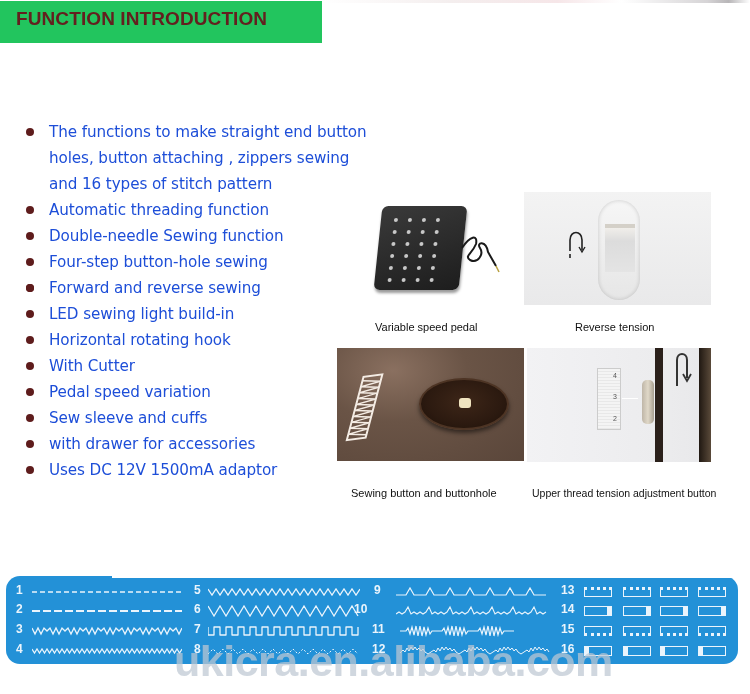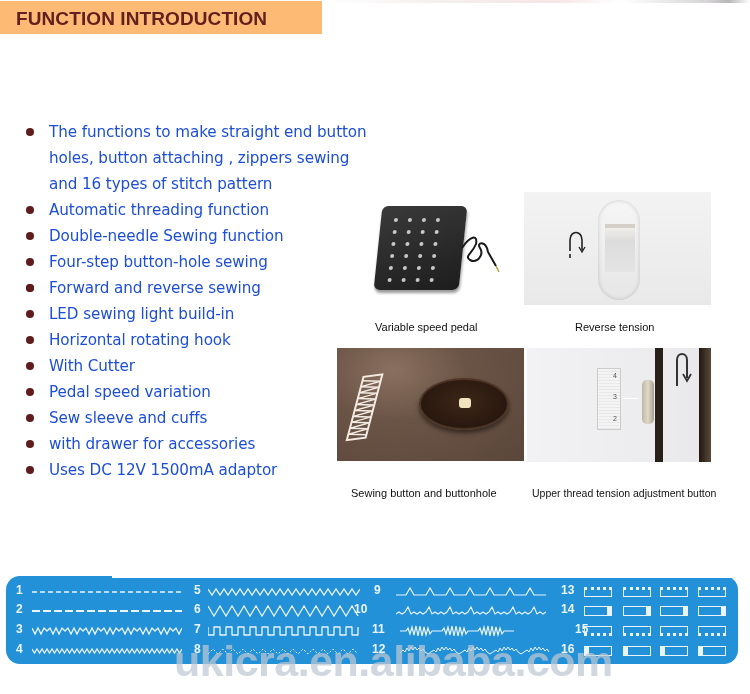--- a/index.html
+++ b/index.html
@@ -2,21 +2,21 @@
 <html><head>
 <meta charset="utf-8">
 <style>
   * { box-sizing: border-box; margin: 0; padding: 0; }
   html, body { width: 750px; height: 694px; background: #ffffff; overflow: hidden; }
   body { position: relative; font-family: "DejaVu Sans", sans-serif; color: #5c1e1e; }
 
   .top-strip { position: absolute; left: 322px; top: 0; width: 428px; height: 3px;
     background: linear-gradient(90deg, #ffffff 0%, #f4eeee 30%, #f6e6e8 55%, #ffffff 70%, #d6d4d6 90%, #b8b6b8 95%, #ffffff 100%); }
 
-  .title-bar { position: absolute; left: 0; top: 1px; width: 322px; height: 33px; background: #fdba74; }
+  .title-bar { position: absolute; left: 0; top: 1px; width: 322px; height: 42px; background: #22c55e; }
   .title-text { position: absolute; left: 16px; top: 7px; font-family: "Liberation Sans", sans-serif;
     font-weight: bold; font-size: 19px; color: #63201f; letter-spacing: 0.1px; }
 
   .feature-list { position: absolute; left: 24px; top: 119px; width: 355px; list-style: none; }
   .feature-list li { position: relative; padding-left: 25px; font-family: "DejaVu Sans", sans-serif;
     font-size: 15.2px; line-height: 26px; color: #1d4ed8; letter-spacing: -0.1px; }
   .feature-list li .bullet { position: absolute; left: 2px; top: 9px; width: 8px; height: 8px; border-radius: 50%; background: #5e1c1c; }
 
   .photo { position: absolute; overflow: hidden; }
   .caption { position: absolute; font-family: "Liberation Sans", sans-serif; font-size: 11px; color: #111; white-space: nowrap; }
@@ -218,21 +218,21 @@
   </svg>
   <svg class="stitch-line" style="left:390px; top:48px; width:158px;" viewBox="0 0 158 14">
     <path d="M4 7 L10 7 L12 4 L14 10 L16 3 L18 11 L20 2 L22 12 L24 2 L26 12 L28 3 L30 11 L32 4 L34 10 L36 7 L46 7 L48 4 L50 10 L52 3 L54 11 L56 2 L58 12 L60 2 L62 12 L64 3 L66 11 L68 4 L70 10 L72 7 L82 7 L84 4 L86 10 L88 3 L90 11 L92 2 L94 12 L96 2 L98 12 L100 3 L102 11 L104 4 L106 10 L108 7 L118 7" stroke="#eaf4fc" stroke-width="1.2" fill="none"></path>
   </svg>
   <svg class="stitch-line" style="left:390px; top:68px; width:158px;" viewBox="0 0 158 14">
     <path d="M4 9 L7 6 L9 8 L11 4 L13 7 L15 3 L17 6 L19 3 L21 6 L23 4 L25 7 L27 5 L29 8 L32 10 L35 8 L38 6 L40 8 L42 4 L44 7 L46 3 L48 6 L50 3 L52 6 L54 4 L56 7 L58 5 L60 8 L63 10 L66 8 L69 6 L71 8 L73 4 L75 7 L77 3 L79 6 L81 3 L83 6 L85 4 L87 7 L89 5 L91 8 L94 10 L97 8 L100 6 L102 8 L104 4 L106 7 L108 3 L110 6 L112 3 L114 6 L116 4 L118 7 L120 5 L122 8 L125 10 L128 8 L131 6 L133 8 L135 4 L137 7 L139 3 L141 6 L143 3 L145 6 L147 4 L149 7 L151 5 L153 8" stroke="#eaf4fc" stroke-width="1" fill="none"></path>
   </svg>
 
   <div class="stitch-row-label" style="left:555px; top:7px;">13</div>
   <div class="stitch-row-label" style="left:555px; top:26px;">14</div>
-  <div class="stitch-row-label" style="left:555px; top:46px;margin-left:14px;">15</div>
+  <div class="stitch-row-label" style="left:555px; top:46px;">15</div>
   <div class="stitch-row-label" style="left:555px; top:66px;">16</div>
 
   <div class="box-stitch zig-top" style="left:578px; top:11px;"></div>
   <div class="box-stitch zig-top" style="left:617px; top:11px;"></div>
   <div class="box-stitch zig-top" style="left:654px; top:11px;"></div>
   <div class="box-stitch zig-top" style="left:692px; top:11px;"></div>
 
   <div class="box-stitch bar-right" style="left:578px; top:30px;"></div>
   <div class="box-stitch bar-right" style="left:617px; top:30px;"></div>
   <div class="box-stitch bar-right" style="left:654px; top:30px;"></div>

